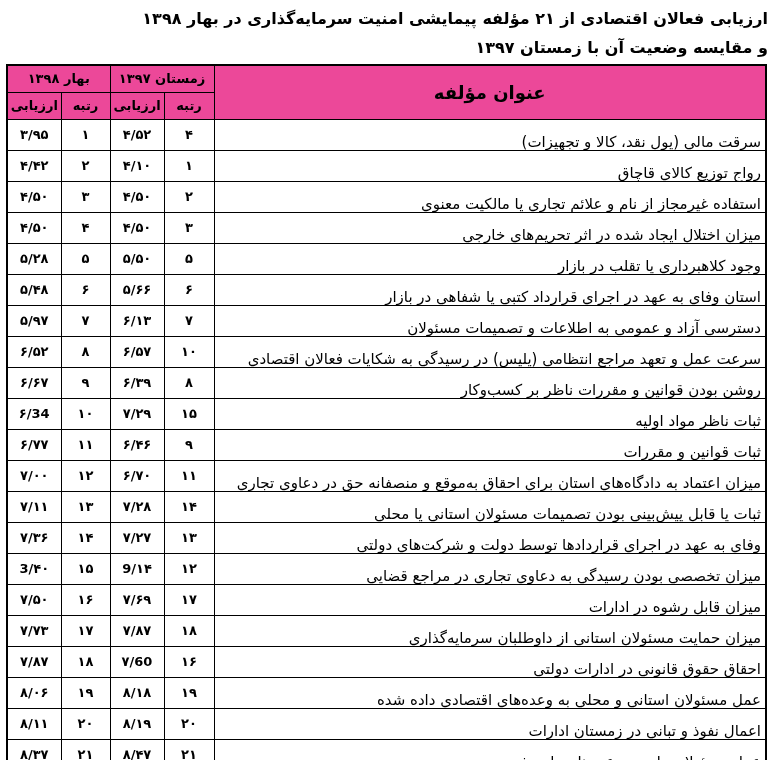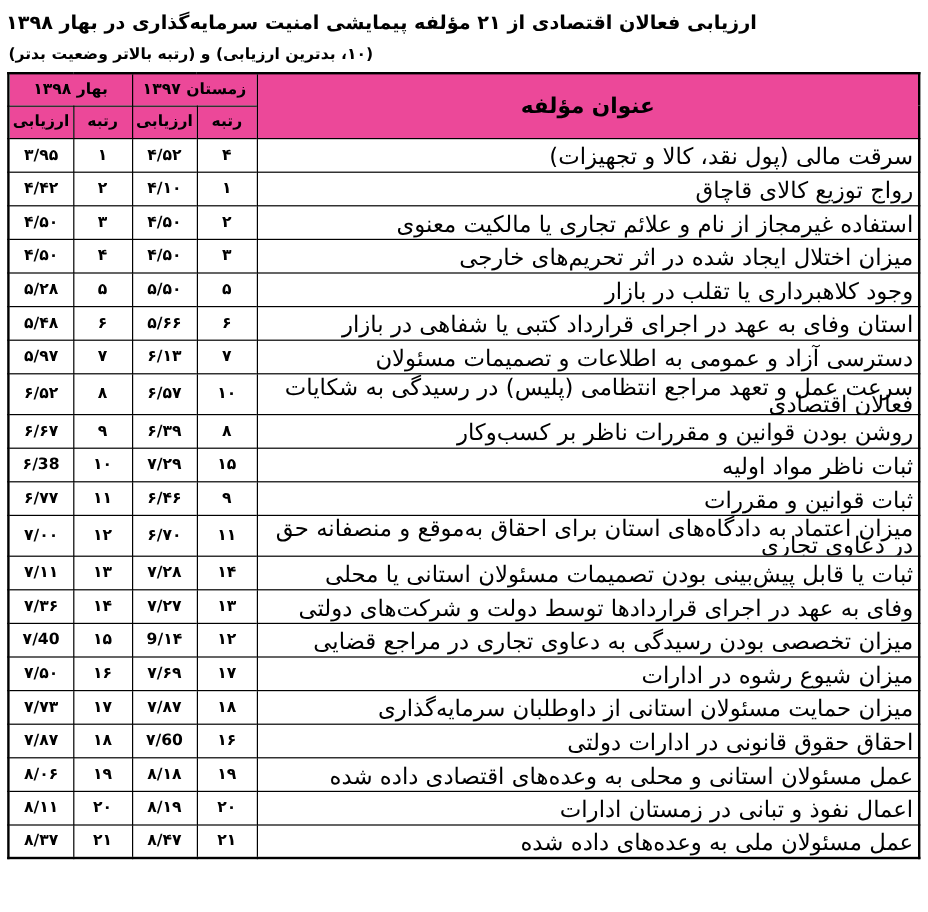--- a/index.html
+++ b/index.html
@@ -6,21 +6,21 @@
   html, body {
     width: 773px; height: 760px;
     background: #ffffff;
     font-family: "DejaVu Sans", sans-serif;
     color: #000000;
     direction: rtl;
     overflow: hidden;
   }
   .page { width: 773px; height: 760px; padding: 4px 5px 0 5px; }
 
-  .title-block { text-align: left; }
+  .title-block { text-align: right; }
   .title-line {
     font-weight: bold;
     font-size: 16px;
     line-height: 29px;
     color: #000000;
     white-space: nowrap;
   }
   .subtitle {
     text-align: left;
     direction: rtl;
@@ -58,36 +58,36 @@
 
   tbody td { height: 28px; vertical-align: middle; background: #ffffff; }
   td.num {
     text-align: center;
     font-weight: bold;
     font-size: 13px;
     white-space: nowrap;
   }
   td.comp {
     text-align: right;
-    font-size: 19px;
+    font-size: 15px;
     font-weight: normal;
-    padding: 4px 4px 1px 2px;
+    padding: 15px 4px 1px 2px;
     line-height: 14px;
   }
 </style>
 </head>
 <body>
 
 <div class="page">
 
   <div class="title-block">
     <div class="title-line">ارزیابی فعالان اقتصادی از ۲۱ مؤلفه پیمایشی امنیت سرمایه‌گذاری در بهار ۱۳۹۸</div>
+    <div class="title-line">و مقایسه وضعیت آن با زمستان ۱۳۹۷</div>
   </div>
 
-  <div class="subtitle">(۱۰، بدترین ارزیابی) و (رتبه بالاتر وضعیت بدتر)</div>
 
   <table class="assessment">
     <colgroup>
       <col class="c-comp">
       <col class="c-wrank">
       <col class="c-weval">
       <col class="c-srank">
       <col class="c-seval">
     </colgroup>
     <thead>
@@ -165,21 +165,21 @@
     <td class="num">۸</td>
     <td class="num">۶/۳۹</td>
     <td class="num">۹</td>
     <td class="num">۶/۶۷</td>
   </tr>
         <tr>
     <td class="comp">ثبات ناظر مواد اولیه</td>
     <td class="num">۱۵</td>
     <td class="num">۷/۲۹</td>
     <td class="num">۱۰</td>
-    <td class="num">۶/38</td>
+    <td class="num">۶/34</td>
   </tr>
         <tr>
     <td class="comp">ثبات قوانین و مقررات</td>
     <td class="num">۹</td>
     <td class="num">۶/۴۶</td>
     <td class="num">۱۱</td>
     <td class="num">۶/۷۷</td>
   </tr>
         <tr>
     <td class="comp">میزان اعتماد به دادگاه‌های استان برای احقاق به‌موقع و منصفانه حق در دعاوی تجاری</td>
@@ -200,24 +200,24 @@
     <td class="num">۱۳</td>
     <td class="num">۷/۲۷</td>
     <td class="num">۱۴</td>
     <td class="num">۷/۳۶</td>
   </tr>
         <tr>
     <td class="comp">میزان تخصصی بودن رسیدگی به دعاوی تجاری در مراجع قضایی</td>
     <td class="num">۱۲</td>
     <td class="num">9/۱۴</td>
     <td class="num">۱۵</td>
-    <td class="num">۷/40</td>
-  </tr>
-        <tr>
-    <td class="comp">میزان شیوع رشوه در ادارات</td>
+    <td class="num">3/۴۰</td>
+  </tr>
+        <tr>
+    <td class="comp">میزان قابل رشوه در ادارات</td>
     <td class="num">۱۷</td>
     <td class="num">۷/۶۹</td>
     <td class="num">۱۶</td>
     <td class="num">۷/۵۰</td>
   </tr>
         <tr>
     <td class="comp">میزان حمایت مسئولان استانی از داوطلبان سرمایه‌گذاری</td>
     <td class="num">۱۸</td>
     <td class="num">۷/۸۷</td>
     <td class="num">۱۷</td>

